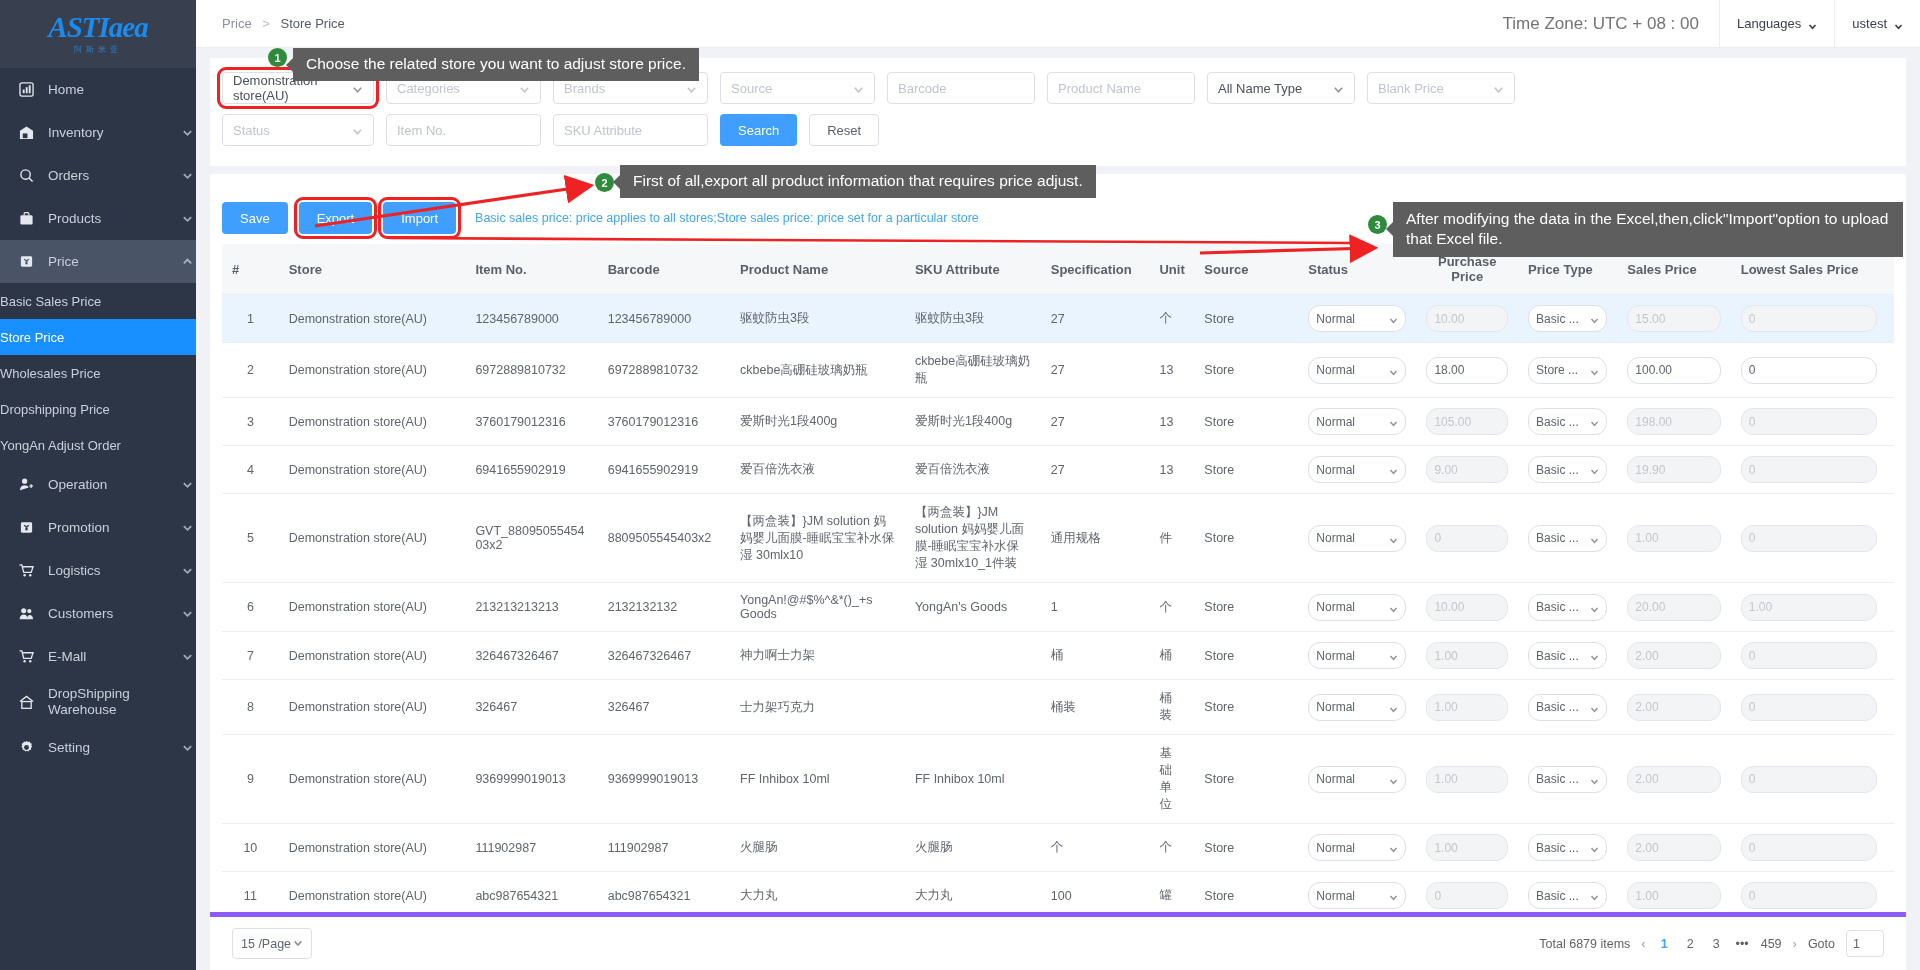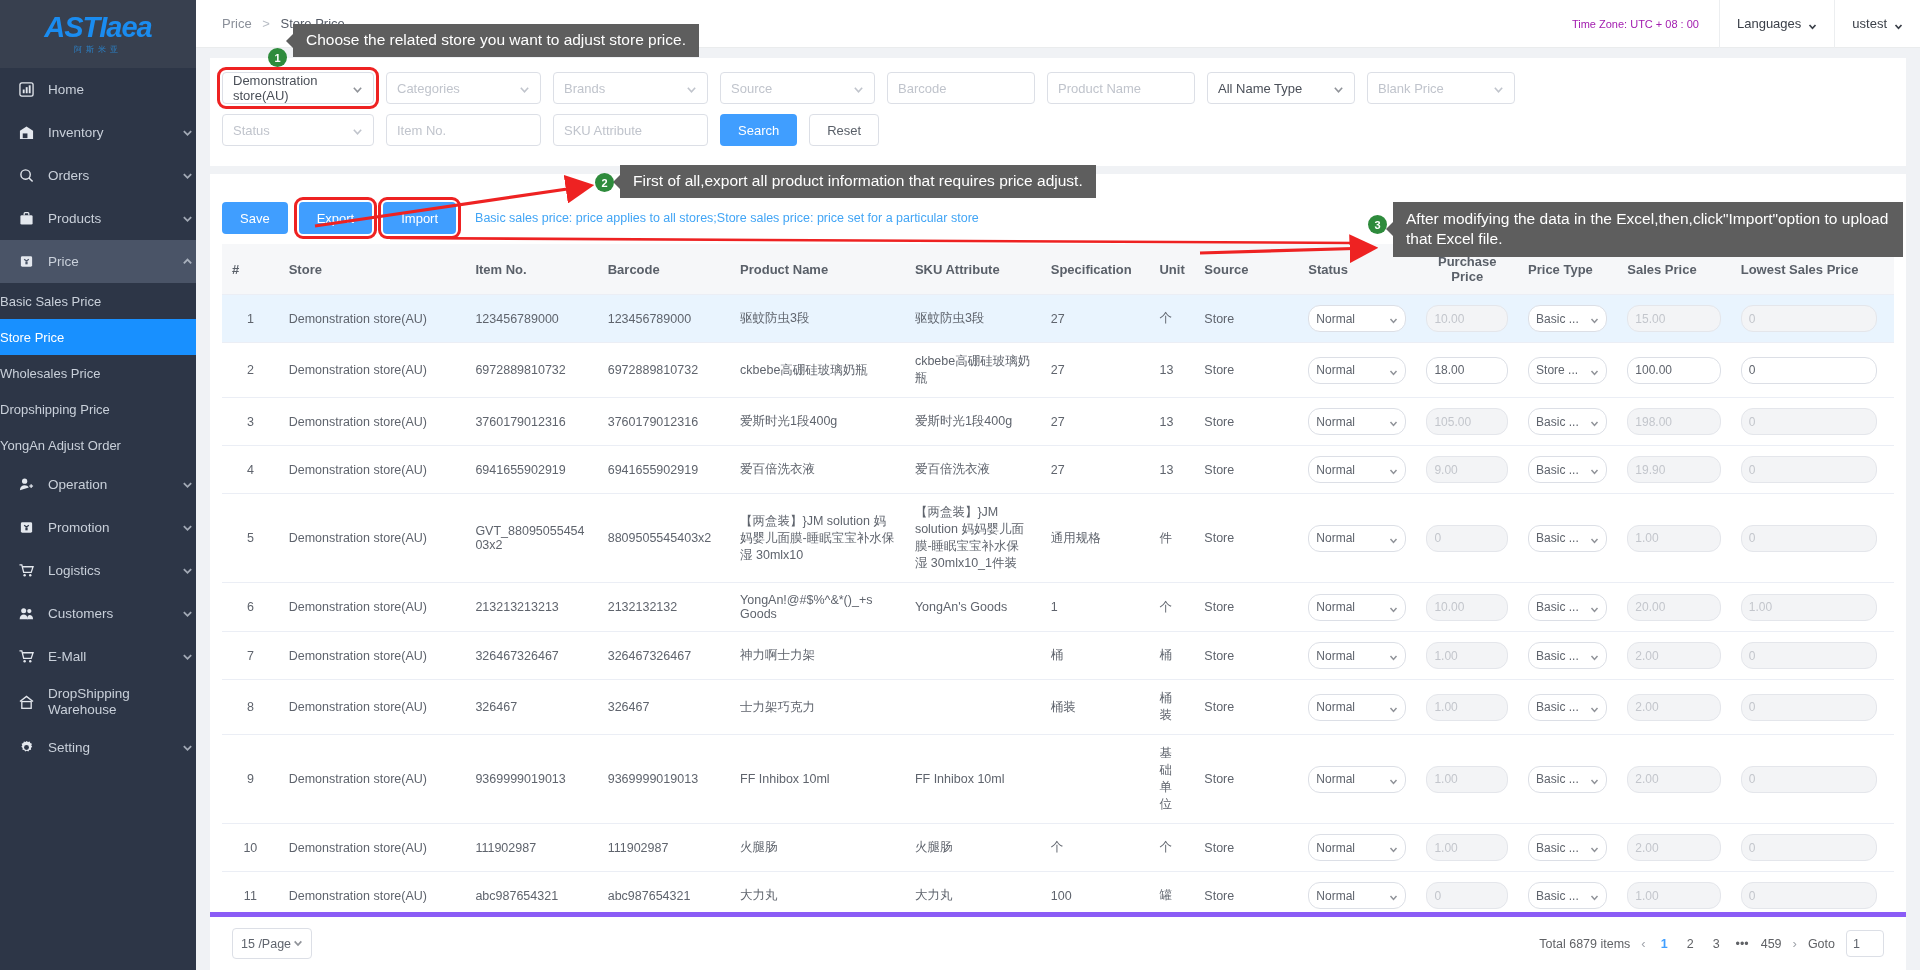--- a/index.html
+++ b/index.html
@@ -22,21 +22,21 @@
     position: relative;
   }
   .logo-box {
     height: 68px; background: #38404f;
     display: flex; align-items: center; justify-content: center;
   }
   .logo-wrap { display:flex; flex-direction:column; align-items:center; }
   .logo-text {
     font-size: 29px; font-weight: bold; letter-spacing: -1px;
     color: #1a8cf0; font-style: italic;
-    font-family: Liberation Sans, sans-serif;
+    font-family: Liberation Serif, serif;
     line-height: 1;
   }
   .logo-sub { font-size: 8px; color:#2b7fc4; letter-spacing: 4px; margin-top:2px;}
   .nav-item {
     height: 43px; display: flex; align-items: center;
     padding-left: 18px; font-size: 13.5px; color: #c9d0da;
     cursor: pointer; position: relative;
   }
   .nav-item .ico {
     width: 17px; height: 17px; margin-right: 13px;
@@ -59,21 +59,21 @@
   
   .main { flex: 1; height: 970px; display: flex; flex-direction: column; background: #f0f2f5; overflow: hidden; }
   .topbar {
     height: 48px; background: #fff; display: flex; align-items: center;
     border-bottom: 1px solid #eaeced; position: relative;
   }
   .breadcrumb { padding-left: 26px; font-size: 13px; color: #8a8f99; }
   .breadcrumb .sep { margin: 0 7px; color: #b7bcc4; }
   .breadcrumb .cur { color: #555b66; }
   .topbar-right { margin-left: auto; display: flex; align-items: center; height: 48px; }
-  .tz { color: #a21caf; font-size: 11px; padding: 0 20px; height: 48px; display:flex; align-items:center;text-align:right;}
+  .tz { color: #737373; font-size: 17px; padding: 0 20px; height: 48px; display:flex; align-items:center;text-align:right;}
   .tb-menu {
     padding: 0 17px; height: 48px; display: flex; align-items: center;
     border-left: 1px solid #eceef0; font-size: 13px; color: #3b4049; cursor: pointer; gap: 7px;
   }
   .tb-menu .cv { width: 9px; height: 9px; }
   .tb-menu .cv svg { width: 9px; height: 9px; stroke: #3b4049; fill: none; stroke-width: 2.2; }
 
   
   .content { padding: 10px 14px 0 14px; flex: 1; display: flex; flex-direction: column; overflow: hidden;}
   .panel { background: #fff; }
@@ -1024,21 +1024,21 @@
         <marker id="ah" markerWidth="9" markerHeight="9" refX="7" refY="4.5" orient="auto">
           <polygon points="0,0 9,4.5 0,9" fill="#ee2222"></polygon>
         </marker>
       </defs>
       <line x1="315" y1="226" x2="588" y2="186" stroke="#ee2222" stroke-width="3.2" marker-end="url(#ah)"></line>
       <line x1="390" y1="238" x2="1355" y2="243" stroke="#ee2222" stroke-width="2.6"></line>
       <line x1="1200" y1="253" x2="1372" y2="248" stroke="#ee2222" stroke-width="3.2" marker-end="url(#ah)"></line>
     </svg>
 
     <div class="badge" style="left:268px; top:48px">1</div>
-    <div class="tip" style="left:293px; top:24px">Choose the related store you want to adjust store price.</div>
+    <div class="tip" style="left:293px; top:48px">Choose the related store you want to adjust store price.</div>
 
     <div class="badge" style="left:595px; top:173px">2</div>
     <div class="tip" style="left:620px; top:165px">First of all,export all product information that requires price adjust.</div>
 
     <div class="badge" style="left:1368px; top:215px">3</div>
     <div class="tip" style="left:1393px; top:202px; white-space:normal; width:510px; line-height:1.28">After modifying the data in the Excel,then,click"Import"option to upload that Excel file.</div>
   </div>
 
 </div>
 

